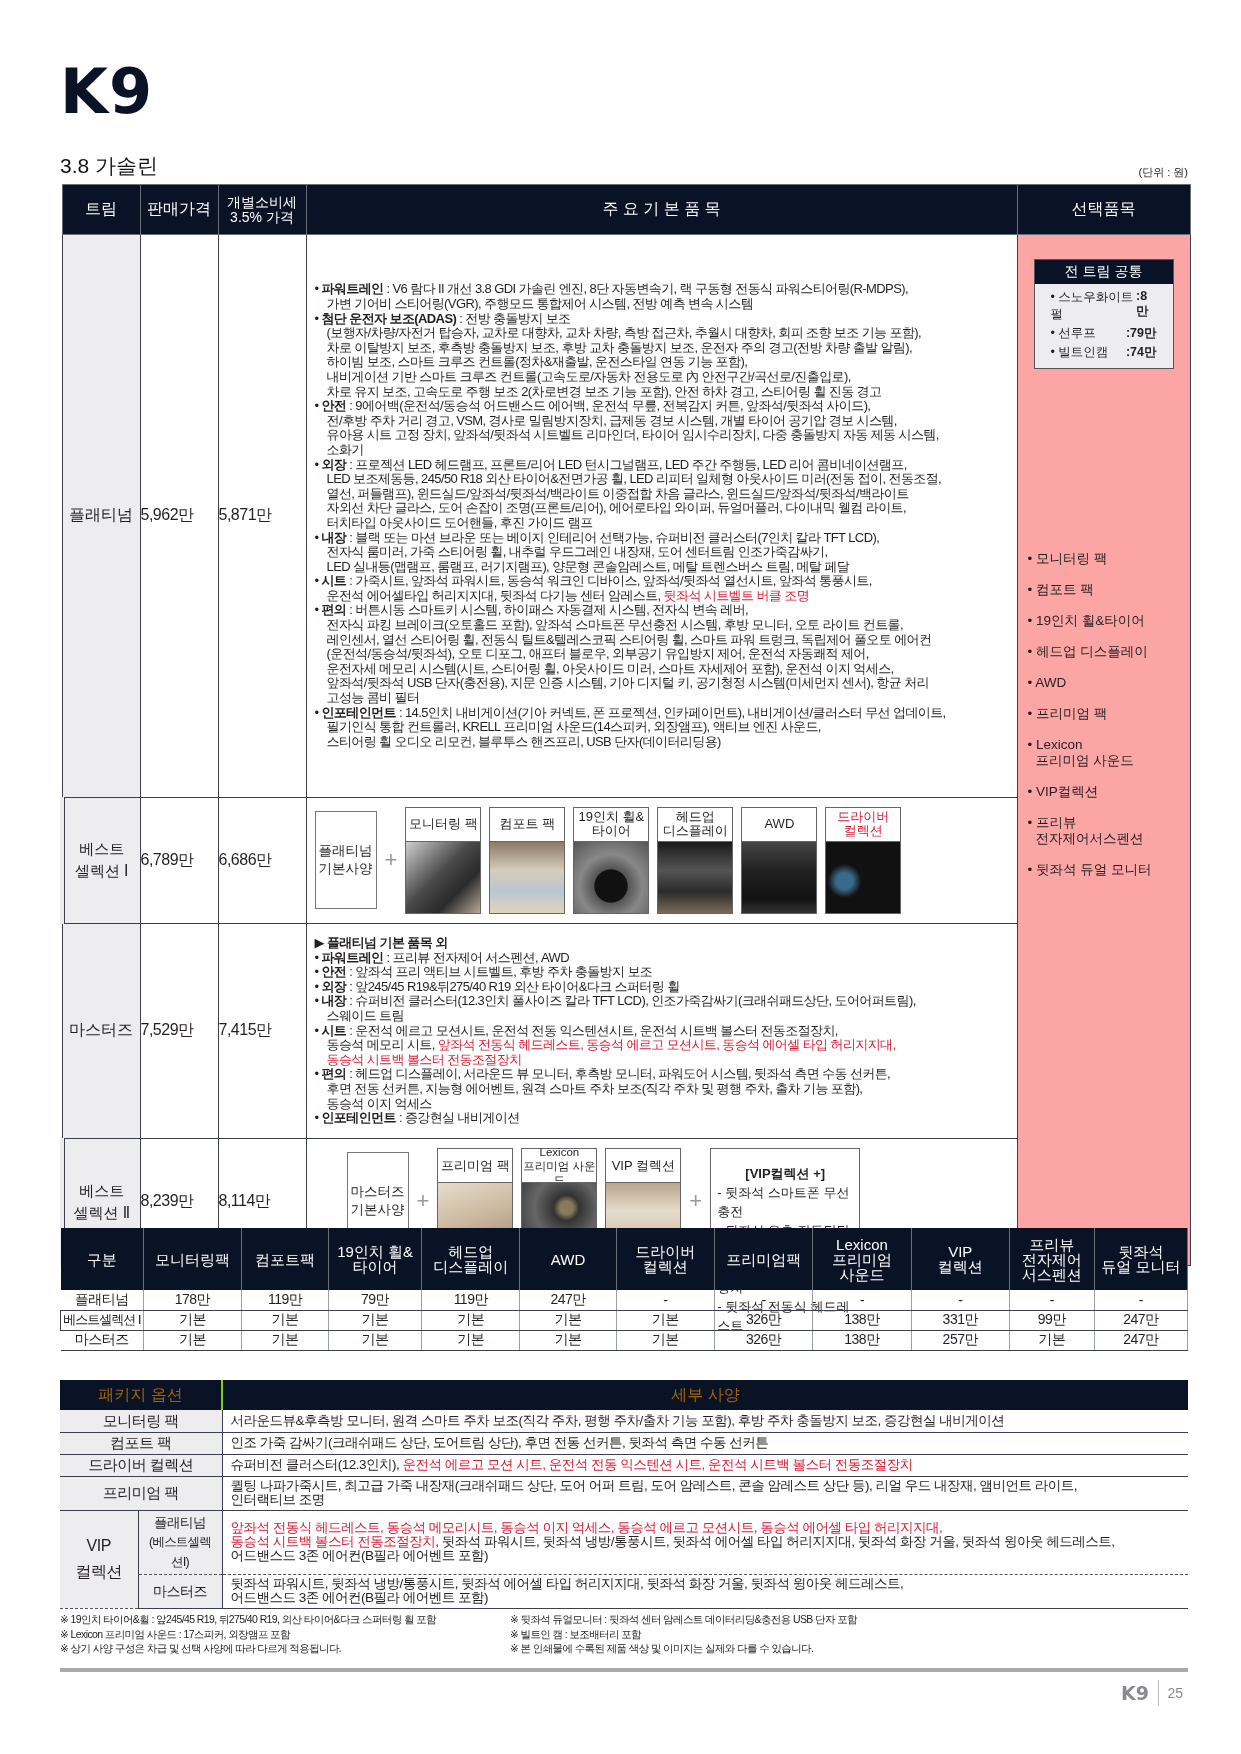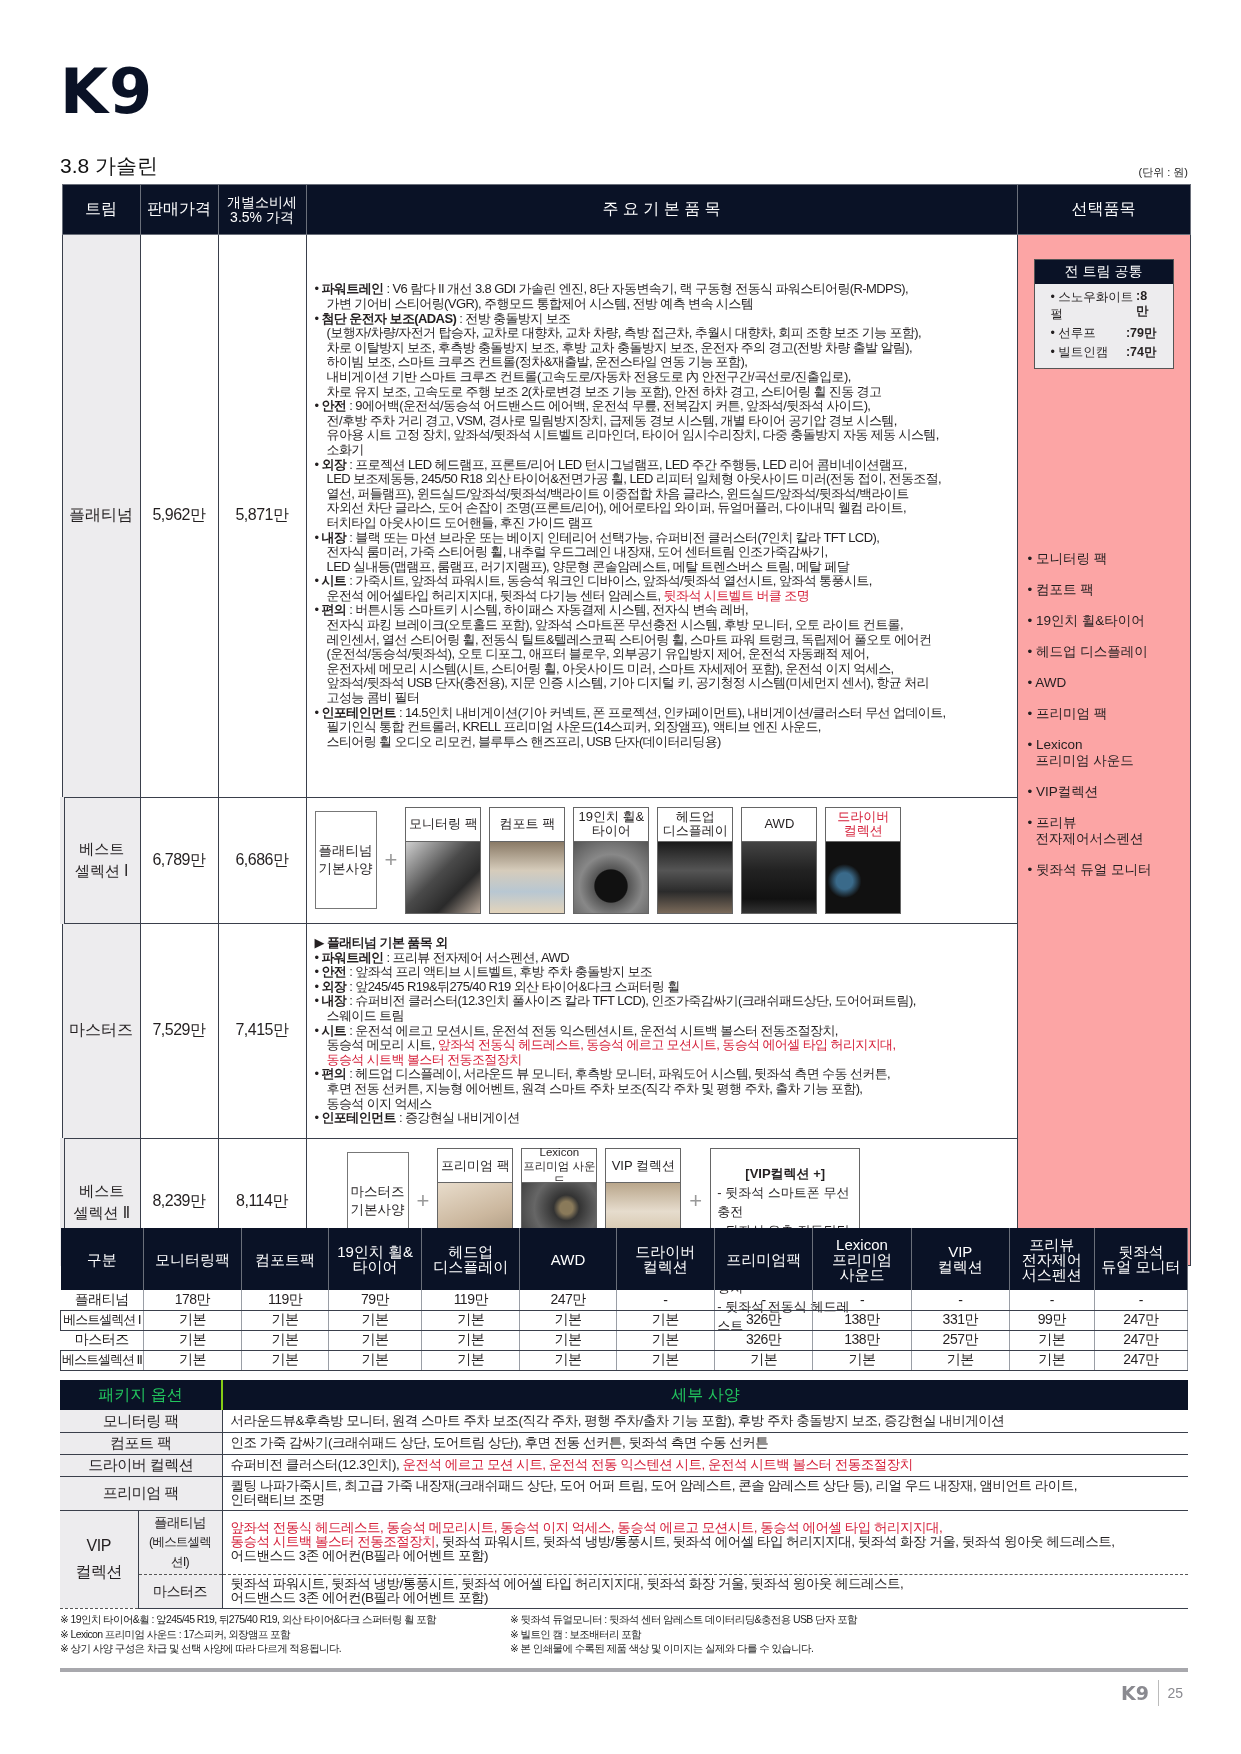--- a/index.html
+++ b/index.html
@@ -9,21 +9,21 @@
 #logo{position:absolute;left:60px;top:55px;font-family:"DejaVu Sans",sans-serif;font-weight:bold;font-size:62px;color:#0a1226;letter-spacing:1px}
 #sec-title{position:absolute;left:60px;top:152px;font-size:21px;color:#111}
 #unit{position:absolute;right:53px;top:165px;font-size:11px;color:#222}
 
 #main{position:absolute;left:60px;top:184px;width:1128px;border-collapse:collapse;table-layout:fixed}
 #main td,#main th{border:1px solid #3a3f4b;vertical-align:middle}
 #main th{background:#0a1226;color:#fff;font-weight:normal;font-size:16px;height:50px;text-align:center;border-color:#6a6f7a}
 #main th.small{font-size:14px;line-height:15px}
 .trim{background:#edecee;text-align:center;font-size:16px}
 .trim-sub{background:#edecee;text-align:center;font-size:15px;line-height:22px}
-.price{text-align:center;font-size:16px;letter-spacing:-0.5px}
+.price{text-align:left;font-size:16px;letter-spacing:-0.5px}
 .feat{font-size:13px;line-height:14.6px;padding:4px 6px 4px 8px;letter-spacing:-0.6px}
 .feat .ln{display:block}
 .feat .b{font-weight:bold}
 .feat .ind{padding-left:12px}
 .opt{background:#fca5a5;vertical-align:top!important;position:relative}
 
 #common-box{position:absolute;left:16px;top:24px;width:140px;border:1px solid #555;background:#edecee}
 #common-box .hd{background:#0a1226;color:#fff;text-align:center;font-size:14px;padding:3px 0}
 #common-box .row{font-size:12.5px;padding:1px 16px;display:flex;justify-content:space-between}
 #common-box .row b{font-weight:bold}
@@ -40,21 +40,21 @@
 .vipbox{border:1px solid #666;width:150px;height:107px;padding:15px 6px;font-size:13px;line-height:19px}
 .vipbox .hd{text-align:center;font-weight:bold}
 
 #ptable{position:absolute;left:60px;top:1228px;width:1128px;border-collapse:collapse;table-layout:fixed}
 #ptable th{background:#0a1226;color:#fff;font-weight:normal;font-size:15px;line-height:15px;height:62px;border-right:1px solid #6a6f7a;text-align:center}
 #ptable td{text-align:center;font-size:14px;height:20px;border-bottom:1px solid #3a3f4b;border-right:1px solid #9a9ea6;letter-spacing:-0.5px}
 #ptable td.rh{font-size:14px}
 #ptable td.rh.sub{border-left:1px solid #3a3f4b;font-size:13px;letter-spacing:-1px}
 
 #pkg{position:absolute;left:60px;top:1380px;width:1128px;border-collapse:collapse;table-layout:fixed}
-#pkg th{background:#0a1226;color:#22c55e;font-weight:normal;font-size:16px;height:30px;text-align:center}
+#pkg th{background:#0a1226;color:#a16207;font-weight:normal;font-size:16px;height:30px;text-align:center}
 #pkg td{border-bottom:1px solid #3a3f4b;font-size:13.5px;letter-spacing:-0.5px;line-height:14px;padding:2px 8px}
 #pkg td.pn{background:#edecee;text-align:center;font-size:15px;border-right:1px solid #3a3f4b;padding:2px}
 #pkg td.sub{background:#edecee;text-align:center;font-size:14px;line-height:19px;border-right:1px solid #3a3f4b}
 #pkg tr.dot td{border-bottom:1px dashed #555}
 
 #notes{position:absolute;left:60px;top:1612px;width:1128px;display:flex;font-size:10.5px;line-height:14.5px;letter-spacing:-0.6px;color:#222}
 #notes .col{width:450px}
 #footer-line{position:absolute;left:60px;top:1668px;width:1128px;height:4px;background:#a8a8ad}
 #footer-brand{position:absolute;right:92px;top:1682px;font-size:19px;color:#8a8a90;font-family:"DejaVu Sans",sans-serif;font-weight:bold}
 #footer-sep{position:absolute;right:82px;top:1680px;width:1px;height:26px;background:#bbb}
@@ -349,34 +349,20 @@
         <td>기본</td>
         <td>기본</td>
         <td>기본</td>
         <td>기본</td>
         <td>326만</td>
         <td>138만</td>
         <td>257만</td>
         <td>기본</td>
         <td>247만</td>
   </tr>
-  <tr>
-    <td class="rh sub">베스트셀렉션 Ⅱ</td>
-    <td>기본</td>
-        <td>기본</td>
-        <td>기본</td>
-        <td>기본</td>
-        <td>기본</td>
-        <td>기본</td>
-        <td>기본</td>
-        <td>기본</td>
-        <td>기본</td>
-        <td>기본</td>
-        <td>247만</td>
-  </tr>
 </tbody>
   </table>
 
 <table id="pkg">
   <colgroup>
       <col style="width:78px">
       <col style="width:84px">
       <col style="width:966px">
     </colgroup>
   <tbody>

